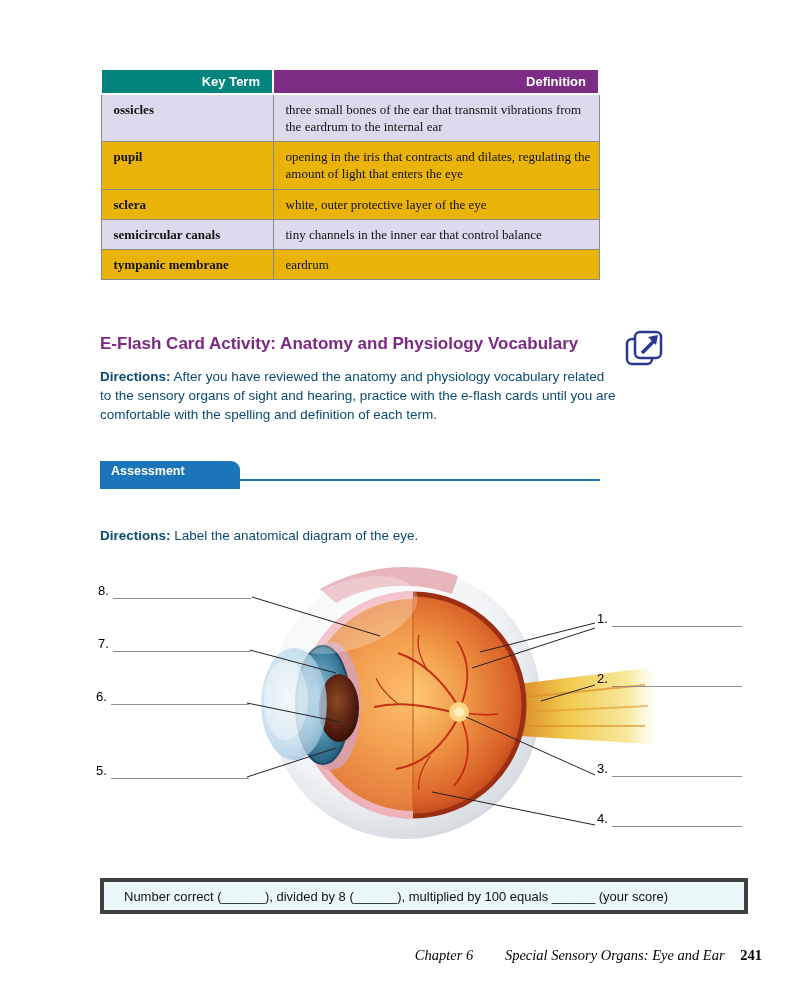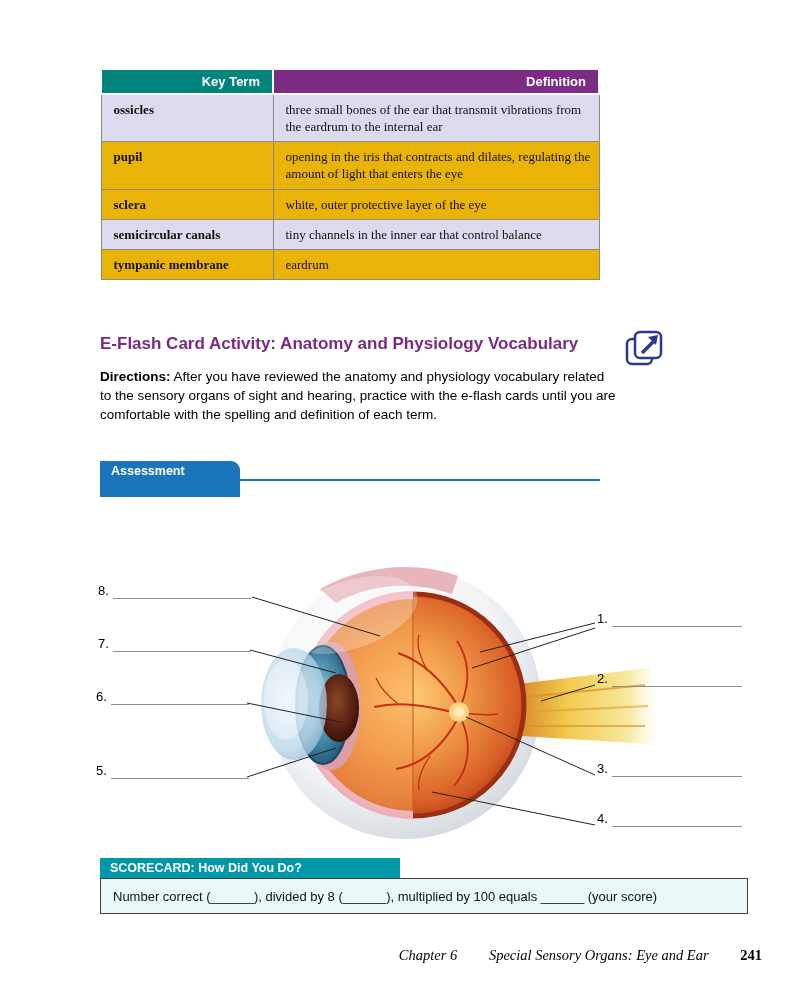--- a/index.html
+++ b/index.html
@@ -27,26 +27,26 @@
   .vocab-table td.term { font-weight:bold; width:172px; }
   .row-a { background:#dedaed;margin-left:28px; }
   .row-b { background:#eab308; }
 
   
   .eflash-title {
     position:absolute; left:100px; top:334px; width:520px;
     font-size:17px; font-weight:bold; color:#7b2982;
   }
   .eflash-icon { position:absolute; left:622px; top:326px; width:44px; height:44px; }
-  .directions { position:absolute; left:100px; font-size:13.5px; line-height:1.4; color:#000000; }
+  .directions { position:absolute; left:100px; font-size:13.5px; line-height:1.4; color:#0c4a6e; }
   .eflash-dir { top:368px; width:516px; }
 
   
   .assessment-tab {
-    position:absolute; left:100px; top:461px; width:140px; height:36px;
+    position:absolute; left:100px; top:461px; width:140px; height:28px;
     background:#1b75bb; color:#fff; font-weight:bold; font-size:12.5px;
     line-height:20px; padding-left:11px; border-radius:0 9px 0 0;
   }
   .assessment-rule { position:absolute; left:100px; top:479px; width:500px; height:2px; background:#1b75bb; }
   .assess-title {
     position:absolute; left:100px; top:490px; width:520px;
     font-size:17px; font-weight:bold; color:#1b75bb;
   }
   .assess-dir { top:527px; width:516px; }
 
@@ -59,32 +59,32 @@
   .w-right { width:130px; }
 
   
   .score-header {
     position:absolute; left:100px; top:858px; width:300px; height:20px;
     background:#0098a8; color:#fff; font-weight:bold; font-size:12.5px;
     line-height:20px; padding-left:10px;
   }
   .score-box {
     position:absolute; left:100px; top:878px; width:648px; height:36px;
-    border:1px solid #404040; background:#eaf8fa;
-    display:flex; align-items:center; padding:0 12px; font-size:13px;
+    border:4px solid #404040; background:#eaf8fa;
+    display:flex; align-items:center; padding:0 20px; font-size:13px;
   }
 
   
   .footer {
     position:absolute; left:0; top:947px; width:762px; text-align:right;
     font-family:"Liberation Serif", serif; font-size:14.5px; color:#000;
   }
   .f-chapter { font-style:italic; }
   .f-title { font-style:italic; margin-left:28px;text-align:center; }
-  .f-page { font-weight:bold; margin-left:28px; }
+  .f-page { font-weight:bold; margin-left:12px; }
 </style>
 </head>
 <body>
 
 <div class="page">
 
   <table class="vocab-table">
     <thead>
       <tr>
         <th class="term-h">Key Term</th>
@@ -125,20 +125,21 @@
       <path d="M26 11 L36 9 L34 19 Z" fill="#2b3990"></path>
     </svg>
   </div>
 
   <p class="directions eflash-dir"><b>Directions:</b><span> After you have reviewed the anatomy and physiology vocabulary related to the sensory organs of sight and hearing, practice with the e-flash cards until you are comfortable with the spelling and definition of each term.</span></p>
 
   <div class="assessment-tab">Assessment</div>
   <div class="assessment-rule"></div>
 
 
+  <p class="directions assess-dir"><b>Directions:</b><span> Label the anatomical diagram of the eye.</span></p>
 
   <svg class="eye-svg" viewBox="0 0 800 999">
     <defs>
       <radialGradient id="gS" cx="42%" cy="38%" r="72%">
         <stop offset="0%" stop-color="#ffffff"></stop>
         <stop offset="62%" stop-color="#f2f4f6"></stop>
         <stop offset="88%" stop-color="#d7dce2"></stop>
         <stop offset="100%" stop-color="#aeb6c0"></stop>
       </radialGradient>
       <radialGradient id="gI" cx="48%" cy="46%" r="62%">
@@ -243,21 +244,20 @@
   </div>
   <div class="dlabel" style="left:597px;top:761px">
     <span class="num">3.</span>
     <span class="blank w-right"></span>
   </div>
   <div class="dlabel" style="left:597px;top:811px">
     <span class="num">4.</span>
     <span class="blank w-right"></span>
   </div>
 
-  <div class="score-header">SCORECARD: How Did You Do?</div>
   <div class="score-box">
     <span>Number correct (______), divided by 8 (______), multiplied by 100 equals ______ (your score)</span>
   </div>
 
   <div class="footer">
     <span class="f-chapter">Chapter 6</span>
     <span class="f-title">Special Sensory Organs: Eye and Ear</span>
     <span class="f-page">241</span>
   </div>
 

